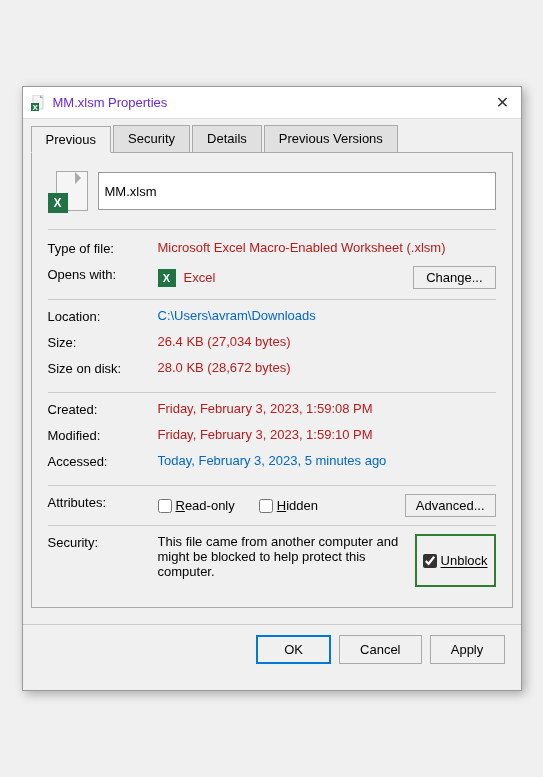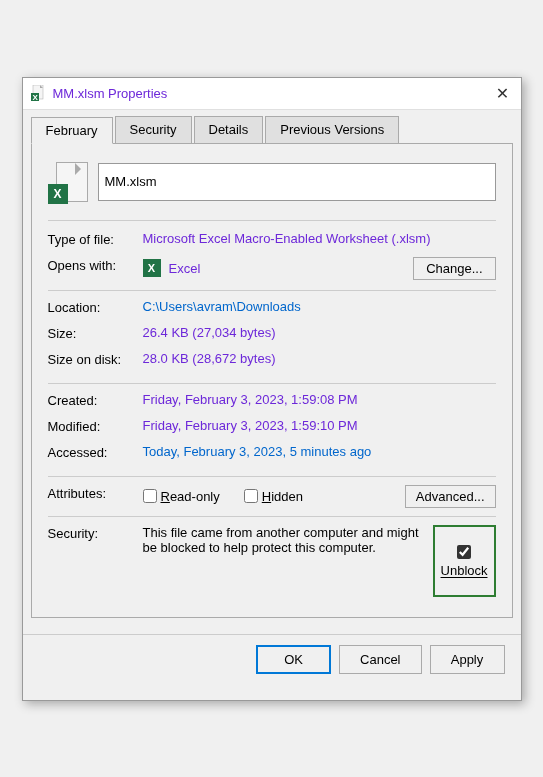--- a/index.html
+++ b/index.html
@@ -99,30 +99,31 @@
     .info-section {
       border-top: 1px solid #ccc;
       padding-top: 10px;
       margin-bottom: 10px;
     }
     .info-row {
       display: flex;
       align-items: flex-start;
       margin-bottom: 4px;
       min-height: 22px;
+      gap: 15px;
     }
     .info-label {
       width: 95px;
       flex-shrink: 0;
       color: #000;
       font-size: 13px;
       padding-top: 1px;
     }
     .info-value {
-      color: #6d28d9;
+      color: #b91c1c;
       font-size: 13px;
     }
     .opens-with-row {
       display: flex;
       align-items: center;
       gap: 8px;
     }
     .opens-with-icon {
       width: 18px;
       height: 18px;
@@ -177,21 +178,20 @@
       font-size: 13px;
     }
     .unblock-group {
       display: flex;
       align-items: center;
       gap: 4px;
       border: 2px solid #2e7d32;
       padding: 17px 6px;
       margin-left: 8px;
       flex-shrink: 0;
-      flex-direction: column;
     }
     .unblock-group input[type="checkbox"] {
       width: 14px;
       height: 14px;
       margin-top: 1px;
       cursor: pointer;
       accent-color: #333;
     }
     .unblock-label {
       font-size: 13px;
@@ -281,21 +281,21 @@
         <polygon points="9,0 12,3 9,3" fill="#aaa"></polygon>
         <rect x="0" y="8" width="8" height="8" fill="#217346"></rect>
         <text x="1.5" y="15" font-size="8" fill="white" font-weight="bold">X</text>
       </svg>
       <span class="title-bar-text">MM.xlsm Properties</span>
     </div>
     <button class="close-btn">✕</button>
   </div>
 
   <div class="tabs">
-    <div class="tab active">February</div>
+    <div class="tab active">Previous</div>
     <div class="tab">Security</div>
     <div class="tab">Details</div>
     <div class="tab">Previous Versions</div>
   </div>
 
   <div class="content">
 
     <div class="filename-row">
       <div class="excel-icon-container">
         <div class="excel-icon-page"></div>

